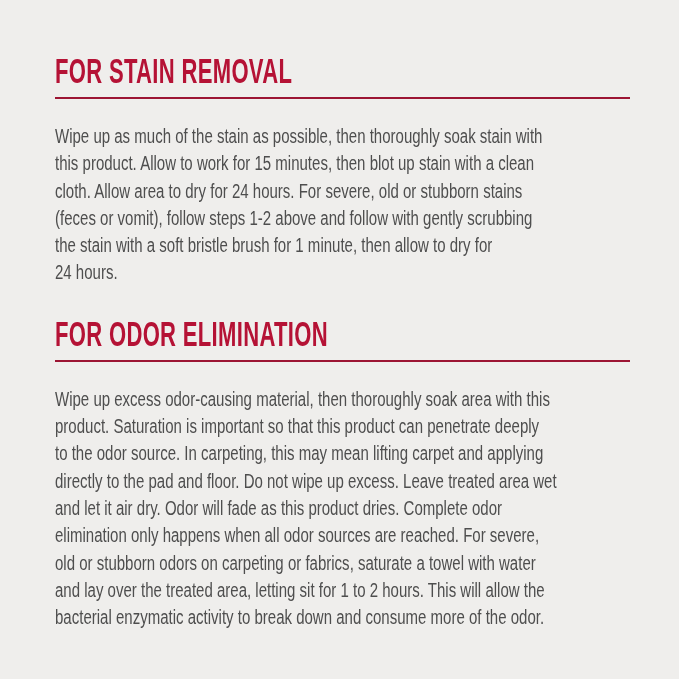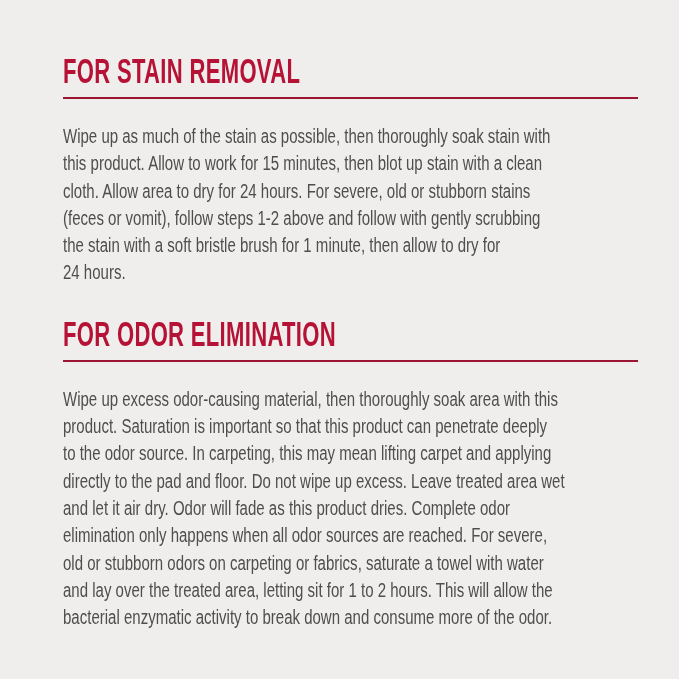--- a/index.html
+++ b/index.html
@@ -15,21 +15,21 @@
     font-family:"Liberation Sans", sans-serif;
     overflow:hidden;
   }
   .panel{
     position:relative;
     width:679px;height:679px;
     padding-left:55px;
     box-sizing:border-box;
     overflow:hidden;
   }
-  .section{margin:8px;padding:0;}
+  .section{margin:0;padding:0;}
   .section-heading{
     margin:0;
     font-weight:bold;
     font-size:35px;
     line-height:35px;
     letter-spacing:0.5px;
     color:var(--heading);
     transform:scaleX(0.63);
     transform-origin:0 0;
     white-space:pre;

